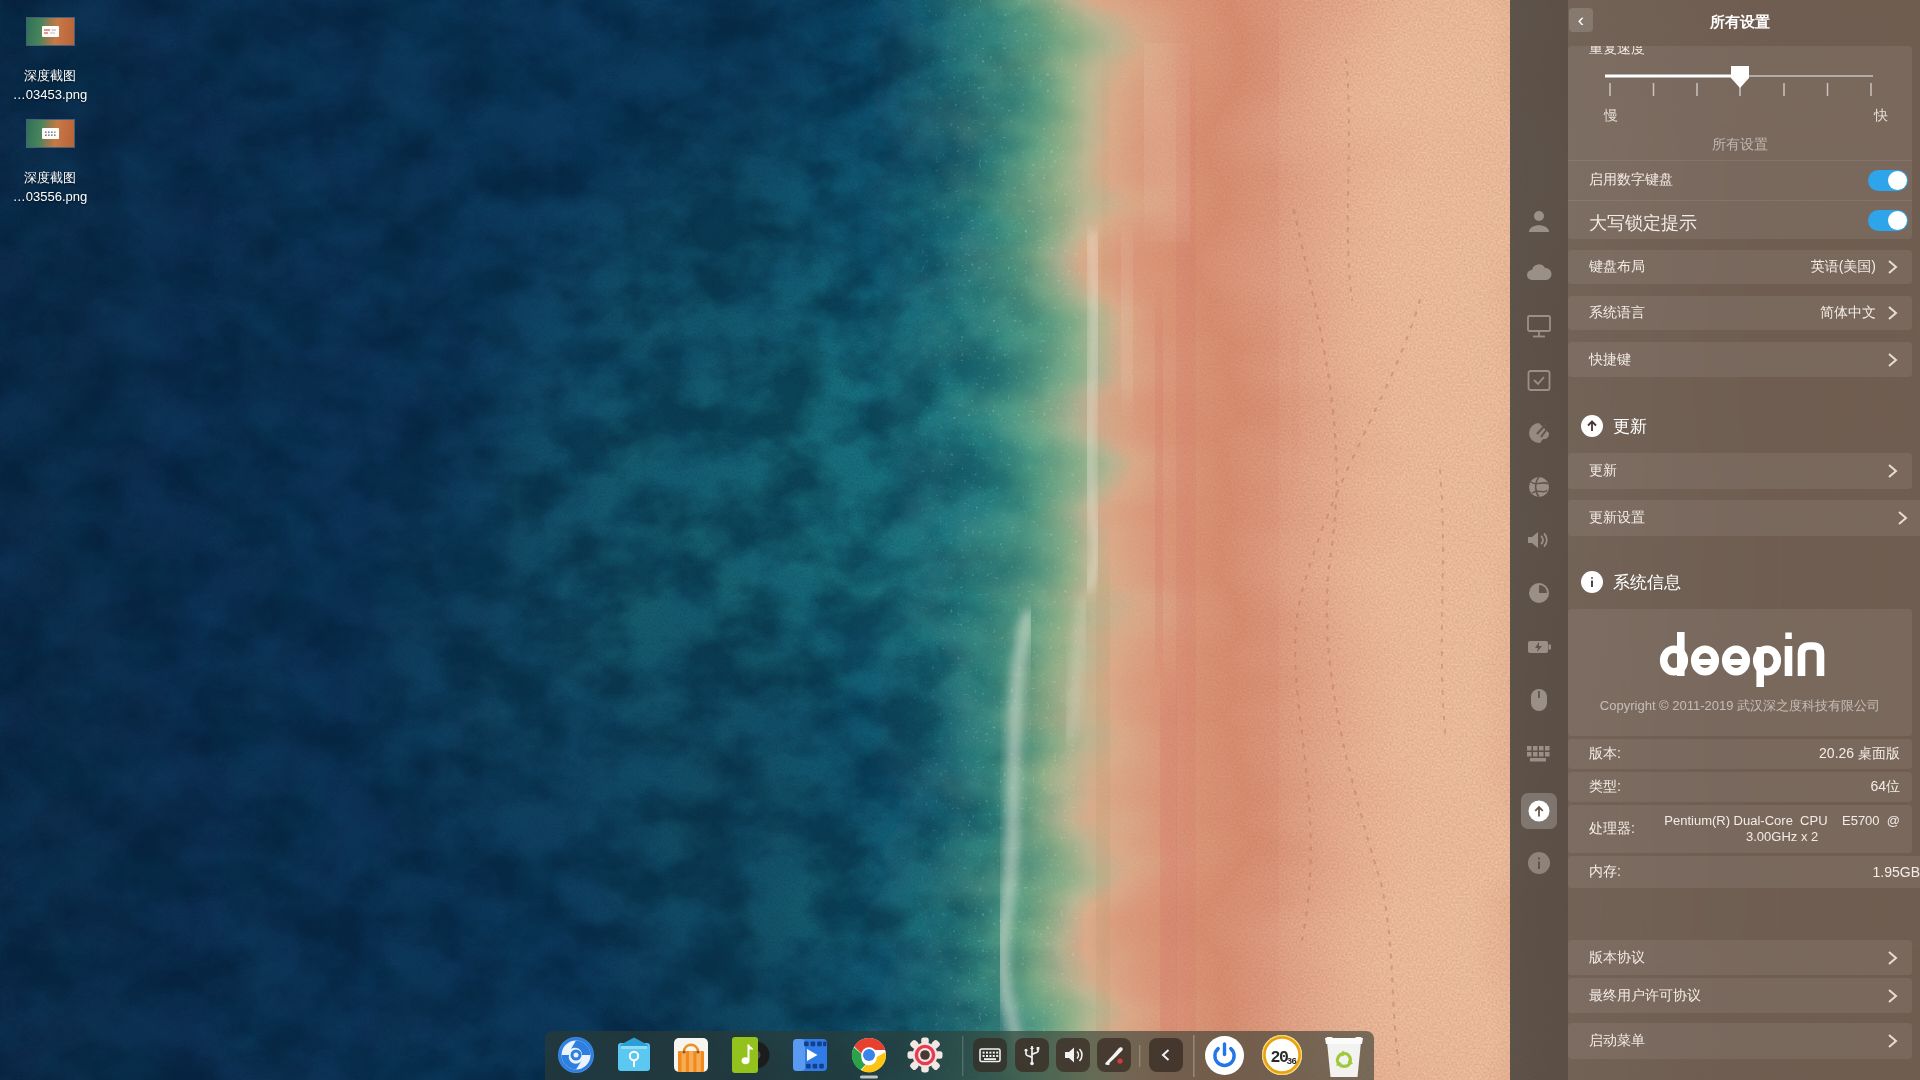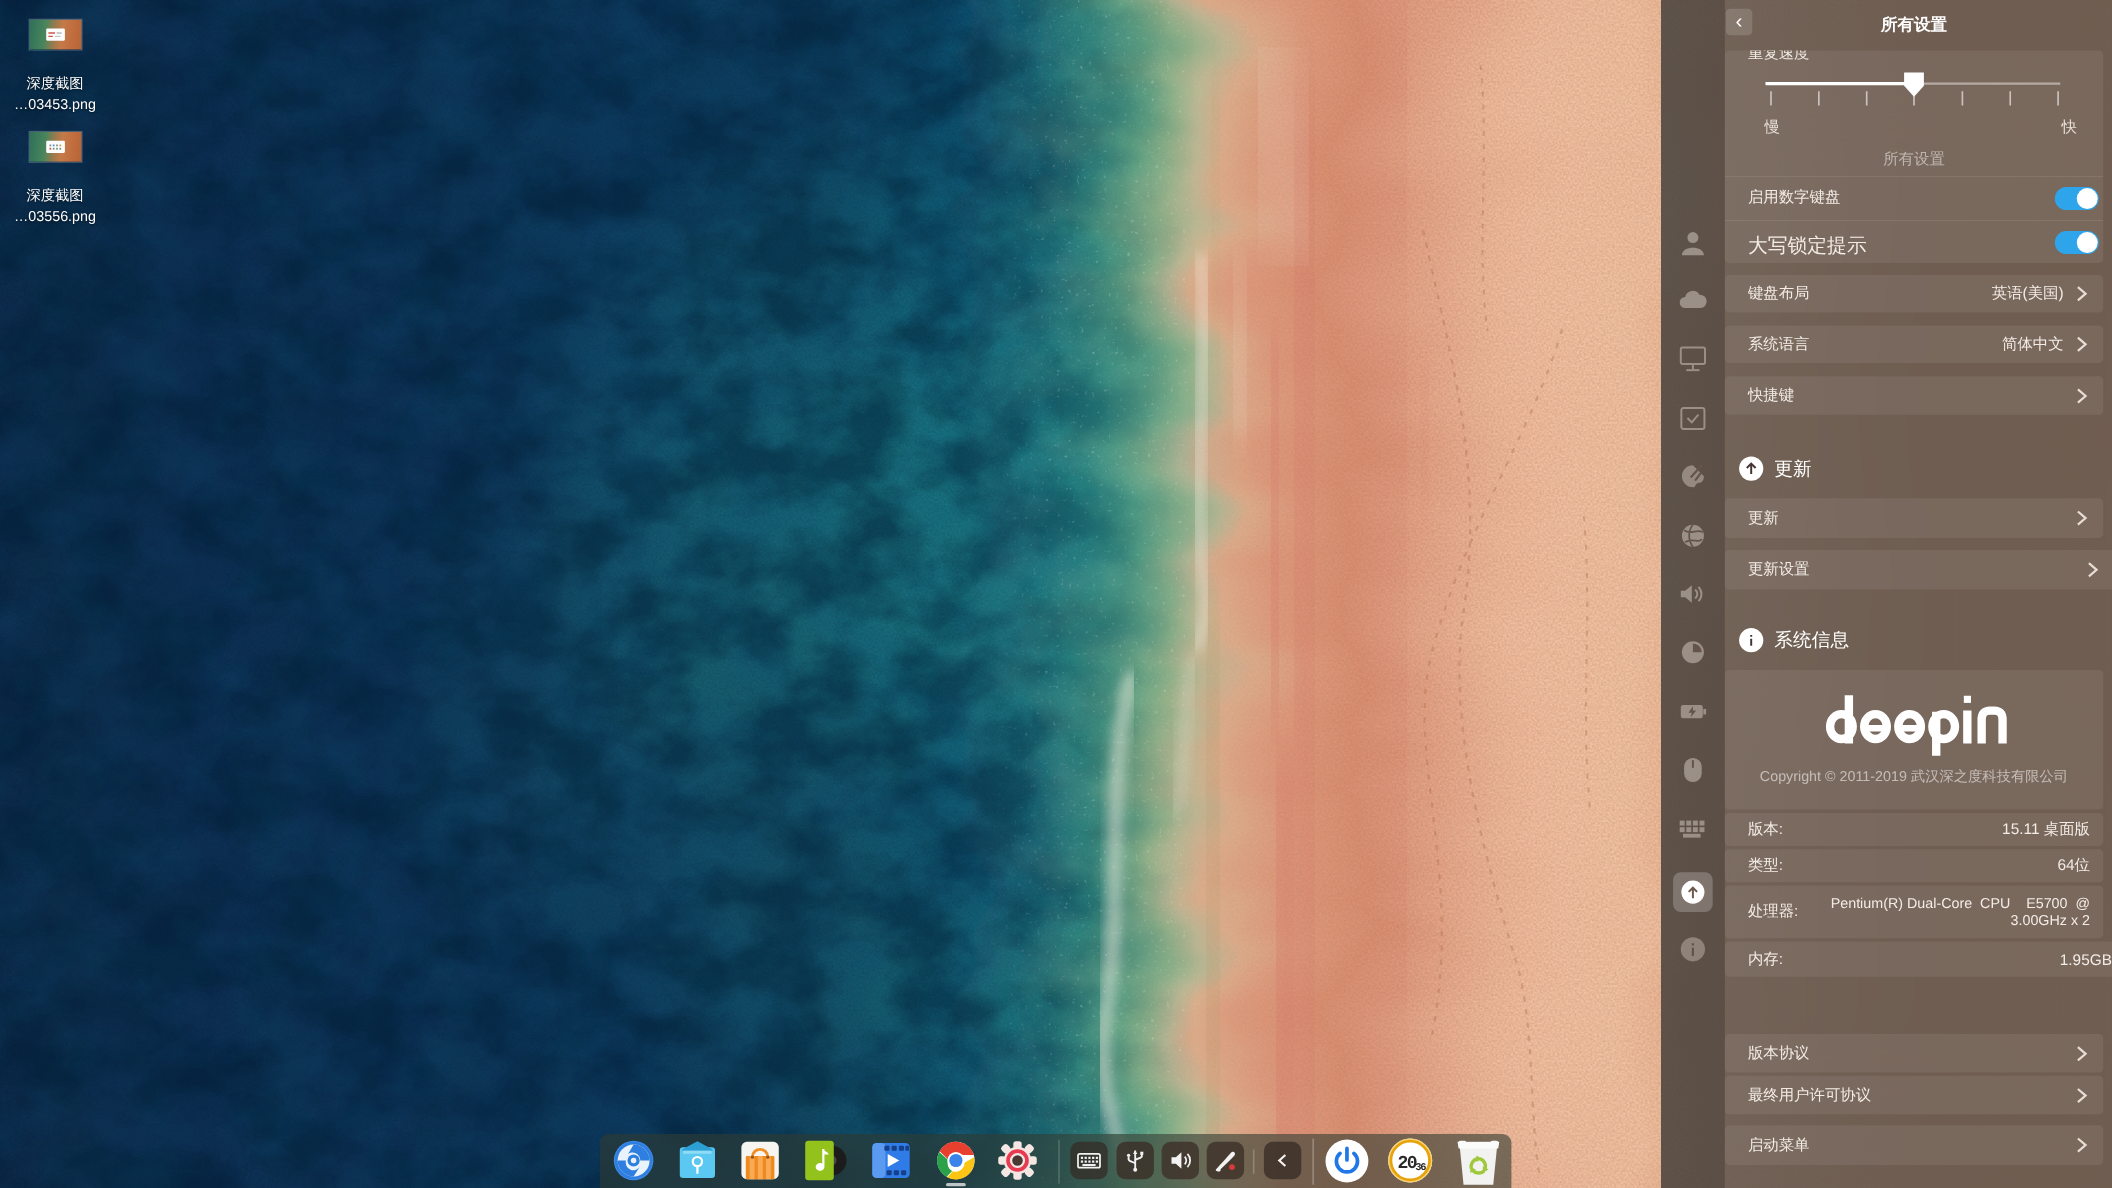--- a/index.html
+++ b/index.html
@@ -566,29 +566,29 @@
           <line x1="192.2" y1="38" x2="192.2" y2="78"></line>
           <line x1="220.5" y1="37" x2="220.5" y2="67"></line>
           <path d="M233.5,67 L233.5,45 Q233.5,37 241,37 L245,37 Q252.5,37 252.5,45 L252.5,67"></path>
         </g>
         <rect x="217.3" y="23.5" width="6.5" height="6.5" fill="#ffffff"></rect>
       </svg>
       <div style="position:absolute;left:0;top:88px;width:344px;text-align:center;font-size:13px;color:rgba(255,255,255,.55);">Copyright © 2011-2019 武汉深之度科技有限公司</div>
     </div>
     <div class="row" style="top:739px;height:30px;">
         <div class="lab">版本:</div>
-        <div class="val" style="right:12px;">15.11 桌面版</div>
+        <div class="val" style="right:12px;">20.26 桌面版</div>
       </div>
     <div class="row" style="top:772px;height:30px;">
         <div class="lab">类型:</div>
         <div class="val" style="right:12px;">64位</div>
       </div>
     <div class="row" style="top:805px;height:48px;">
         <div class="lab">处理器:</div>
-      <div class="val" style="right:12px;text-align:right;font-size:13px;line-height:16px;">Pentium(R) Dual-Core&nbsp; CPU&nbsp;&nbsp;&nbsp; E5700&nbsp; @<br>3.00GHz x 2</div>
+      <div class="val" style="right:12px;text-align:center;font-size:13px;line-height:16px;">Pentium(R) Dual-Core&nbsp; CPU&nbsp;&nbsp;&nbsp; E5700&nbsp; @<br>3.00GHz x 2</div>
       </div>
     <div class="row" style="top:856px;height:32px;padding-left:20px;">
         <div class="lab">内存:</div>
         <div class="val" style="right:12px;">1.95GB</div>
       </div>
 
     <div class="row" style="top:940px;height:35px;">
         <div class="lab">版本协议</div>
       <div class="chev">
           <svg width="16" height="16">

